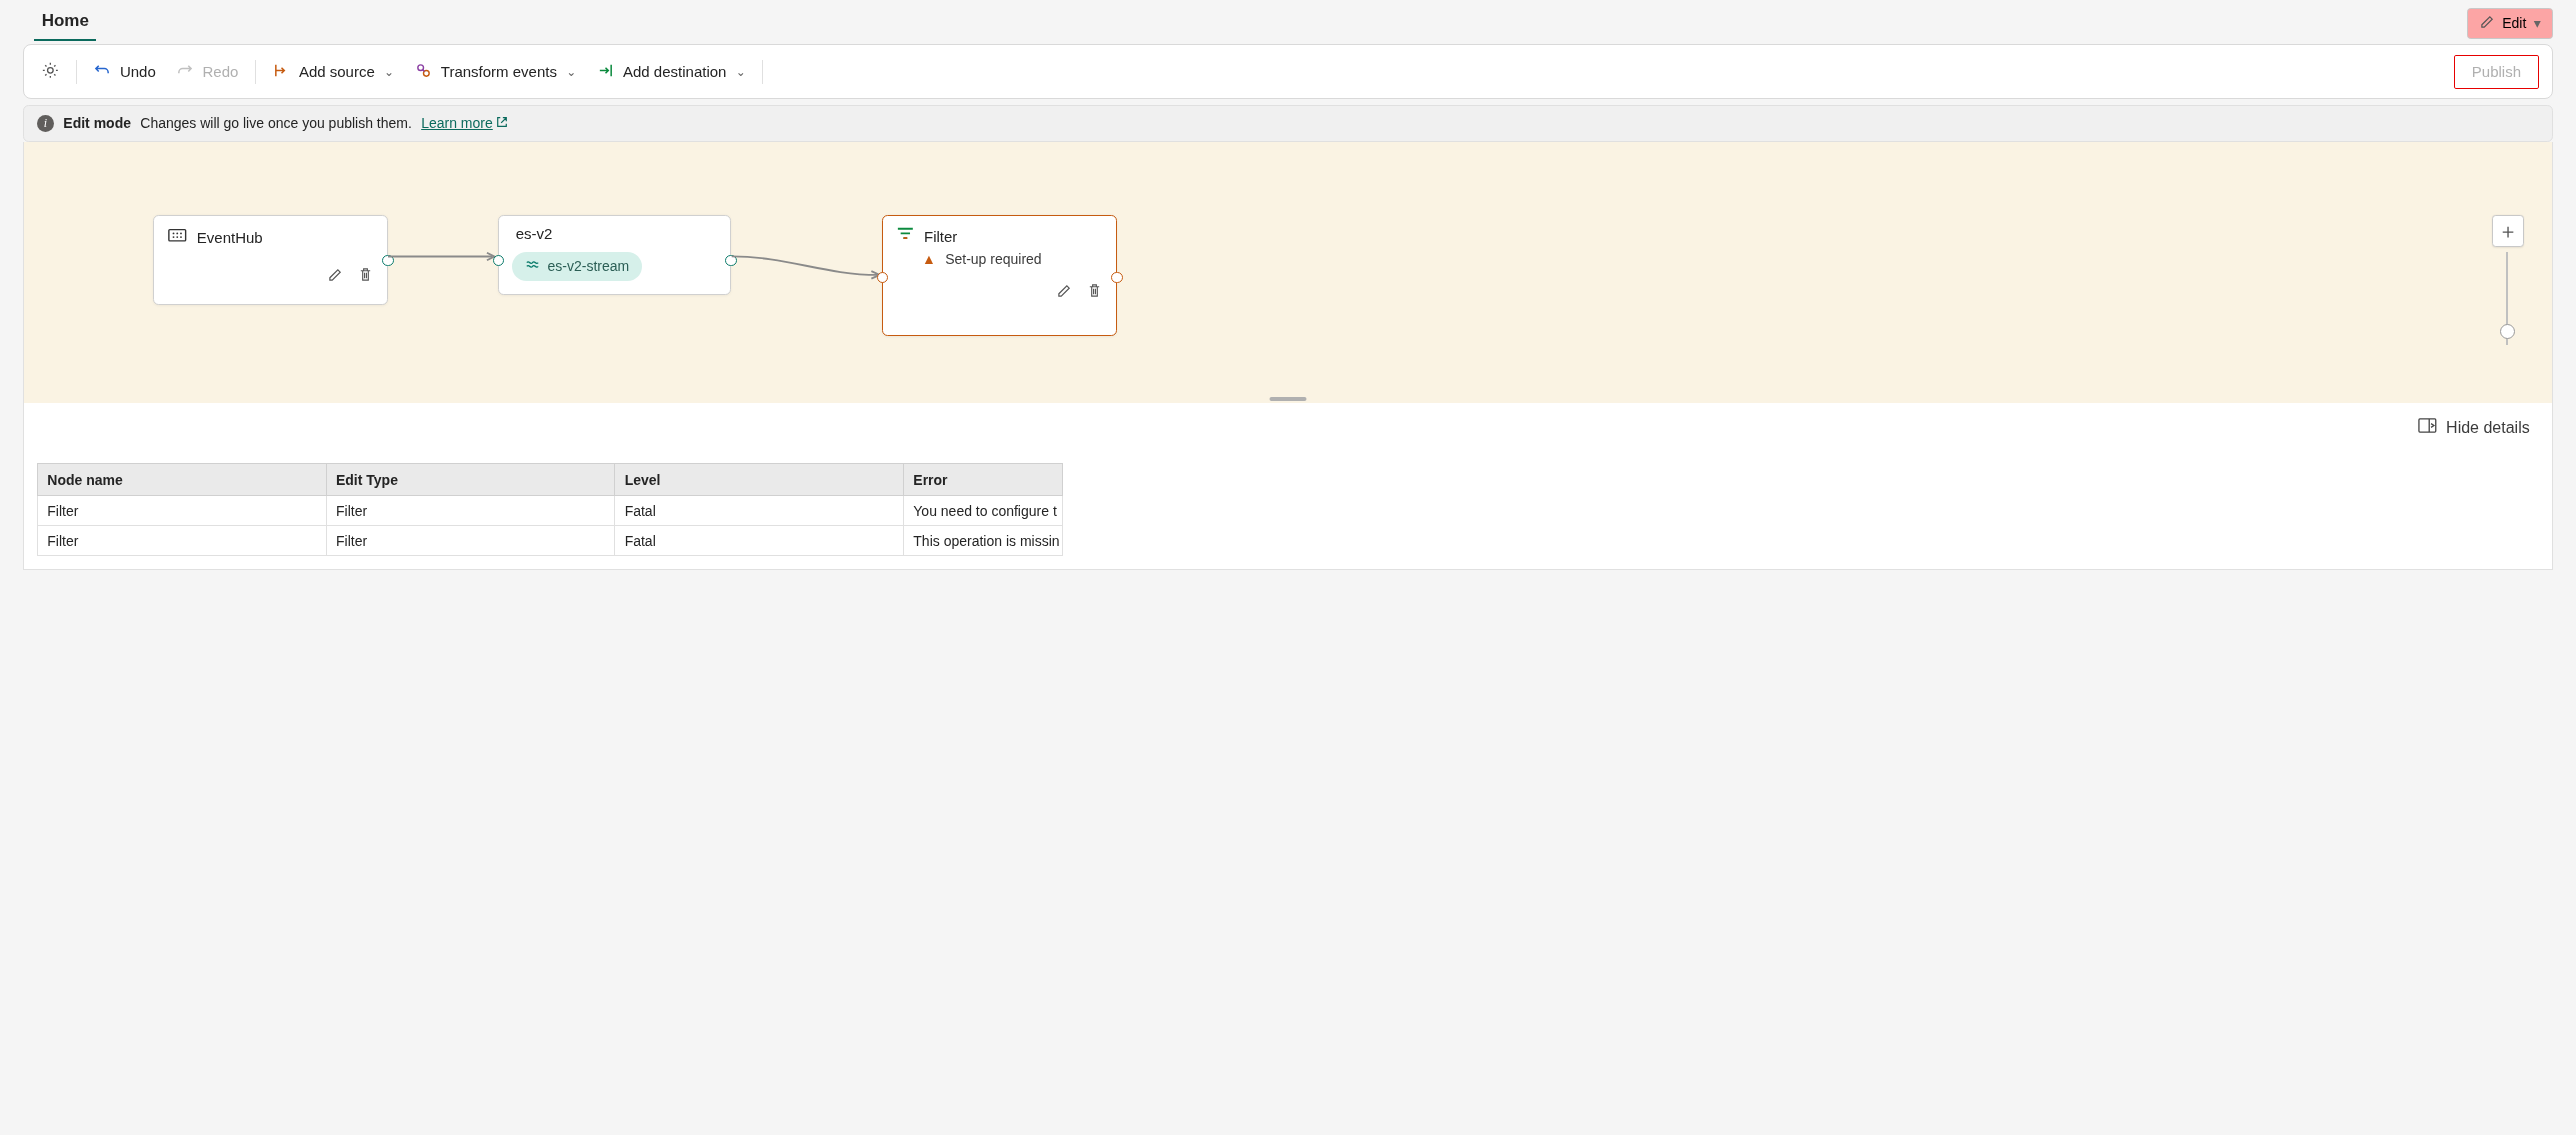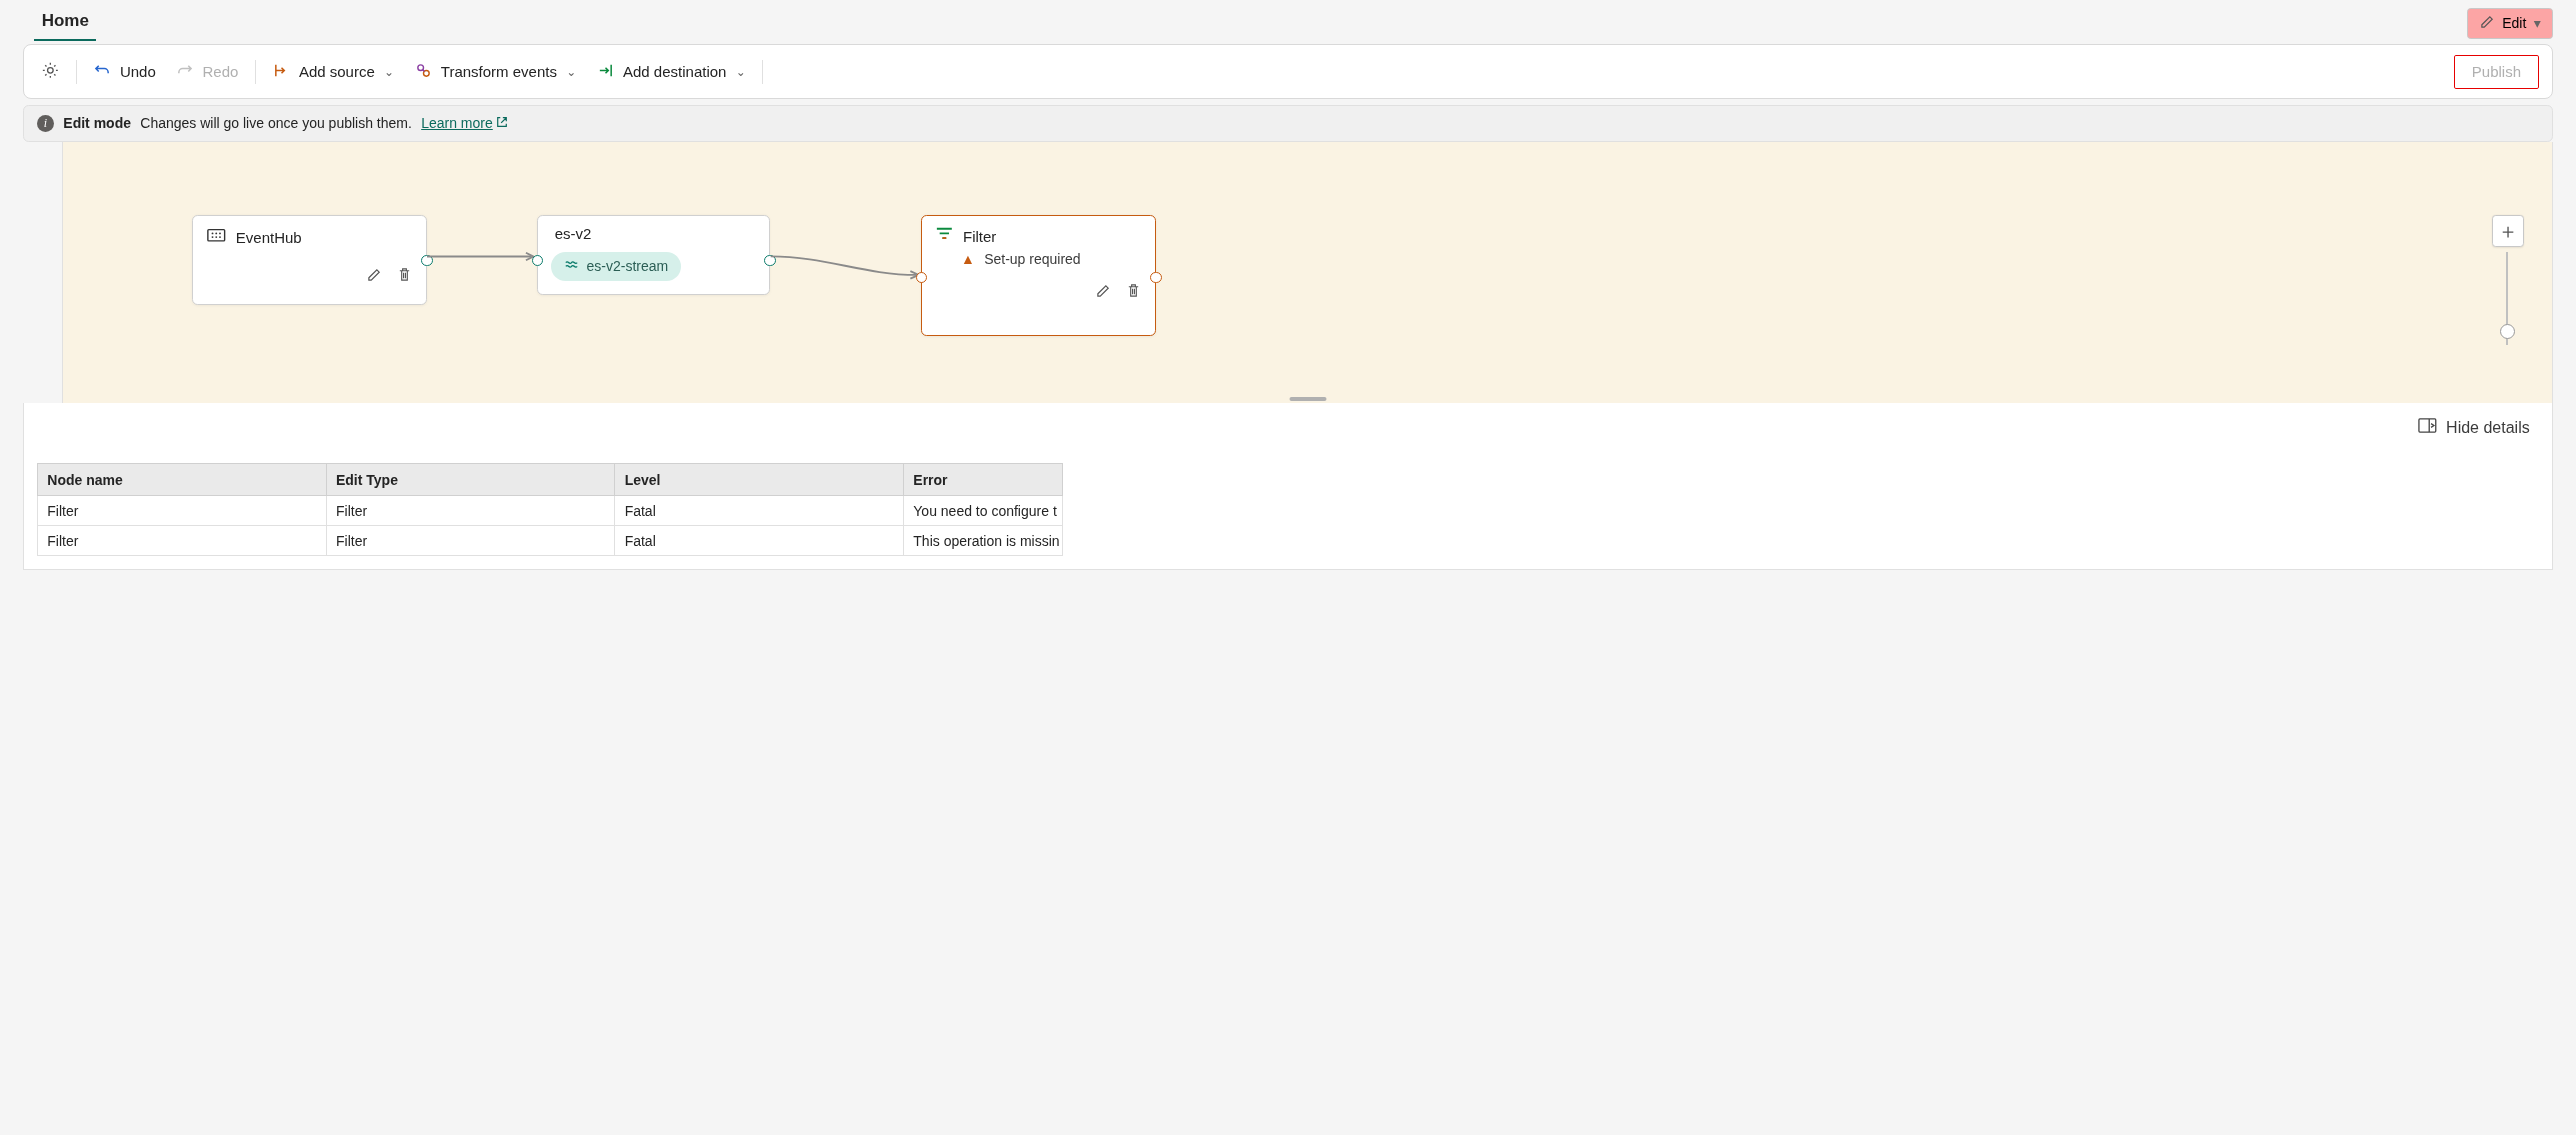--- a/index.html
+++ b/index.html
@@ -22,21 +22,21 @@
   .spacer { flex: 1; }
   .publish { color: #b0b0b0; font-size: 15px; padding: 7.5px 17px; border: 1.9px solid #e60000; border-radius: 1.9px; }
 
   
   .banner { margin-top: 5.6px; background: #f0f0f0; border: 0.9px solid #e0e0e0; border-radius: 5.6px; padding: 9.3px 13px; display: flex; align-items: center; gap: 9.3px; font-size: 14px; }
   .banner .info-icon { width: 17px; height: 17px; border-radius: 50%; background: #605e5c; color: #fff; display: inline-flex; align-items: center; justify-content: center; font-size: 12px; font-style: italic; font-family: Georgia, serif; }
   .banner .bold { font-weight: 600; }
   .banner a { color: #0b6a5d; text-decoration: underline; display: inline-flex; align-items: center; gap: 3.7px; }
 
   
-  .canvas { flex: 0 0 auto; height: 261px; background: #faf3e3; position: relative; border-left: 0.9px solid #e0e0e0; border-right: 0.9px solid #e0e0e0; margin-left: 39px; }
+  .canvas { flex: 0 0 auto; height: 261px; background: #faf3e3; position: relative; border-left: 0.9px solid #e0e0e0; border-right: 0.9px solid #e0e0e0; }
   .node { position: absolute; background: #fff; border: 0.9px solid #d0d0d0; border-radius: 5.6px; box-shadow: 0 0.9px 2.8px rgba(0,0,0,0.05); }
   .node .title { display: flex; align-items: center; gap: 9.3px; padding: 9.3px 13px; font-size: 15px; }
   .node .actions { display: flex; justify-content: flex-end; gap: 9.3px; padding: 5.6px 11.2px 9.3px 11.2px; }
   .icon-btn { width: 20.5px; height: 20.5px; display: inline-flex; align-items: center; justify-content: center; color: #555; cursor: pointer; }
   .port { width: 11.2px; height: 11.2px; border: 1.9px solid #0b7b6b; background: #fff; border-radius: 50%; position: absolute; }
 
   .node1 { left: 129px; top: 73px; width: 235px; height: 90px; }
   .node2 { left: 474px; top: 73px; width: 233px; height: 80px; }
   .node2 .stream-pill { margin: 0 13px 11.2px 13px; background: #d6f0ea; border-radius: 15px; padding: 5.6px 13px; display: inline-flex; align-items: center; gap: 7.5px; font-size: 14px; color: #2b5e55; }
   .node3 { left: 858px; top: 73px; width: 235px; height: 121px; border: 1.4px solid #c65b10; }

